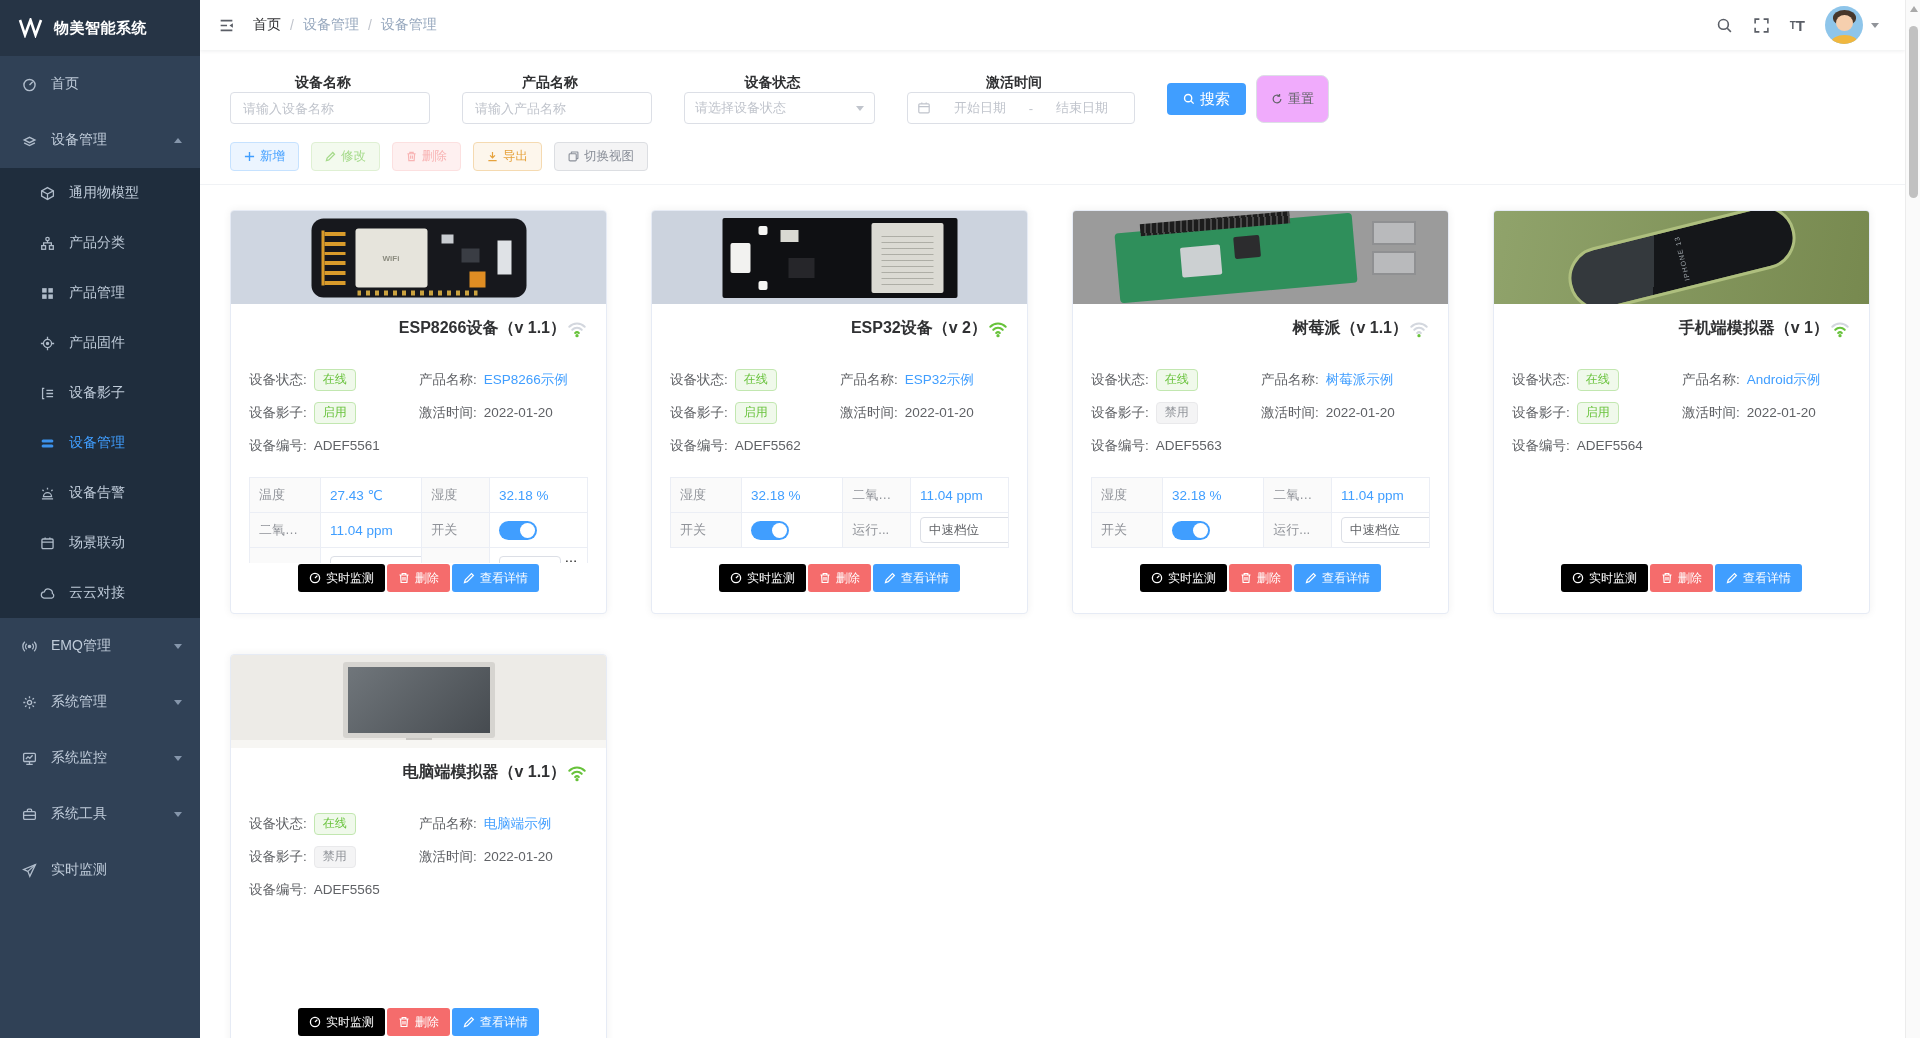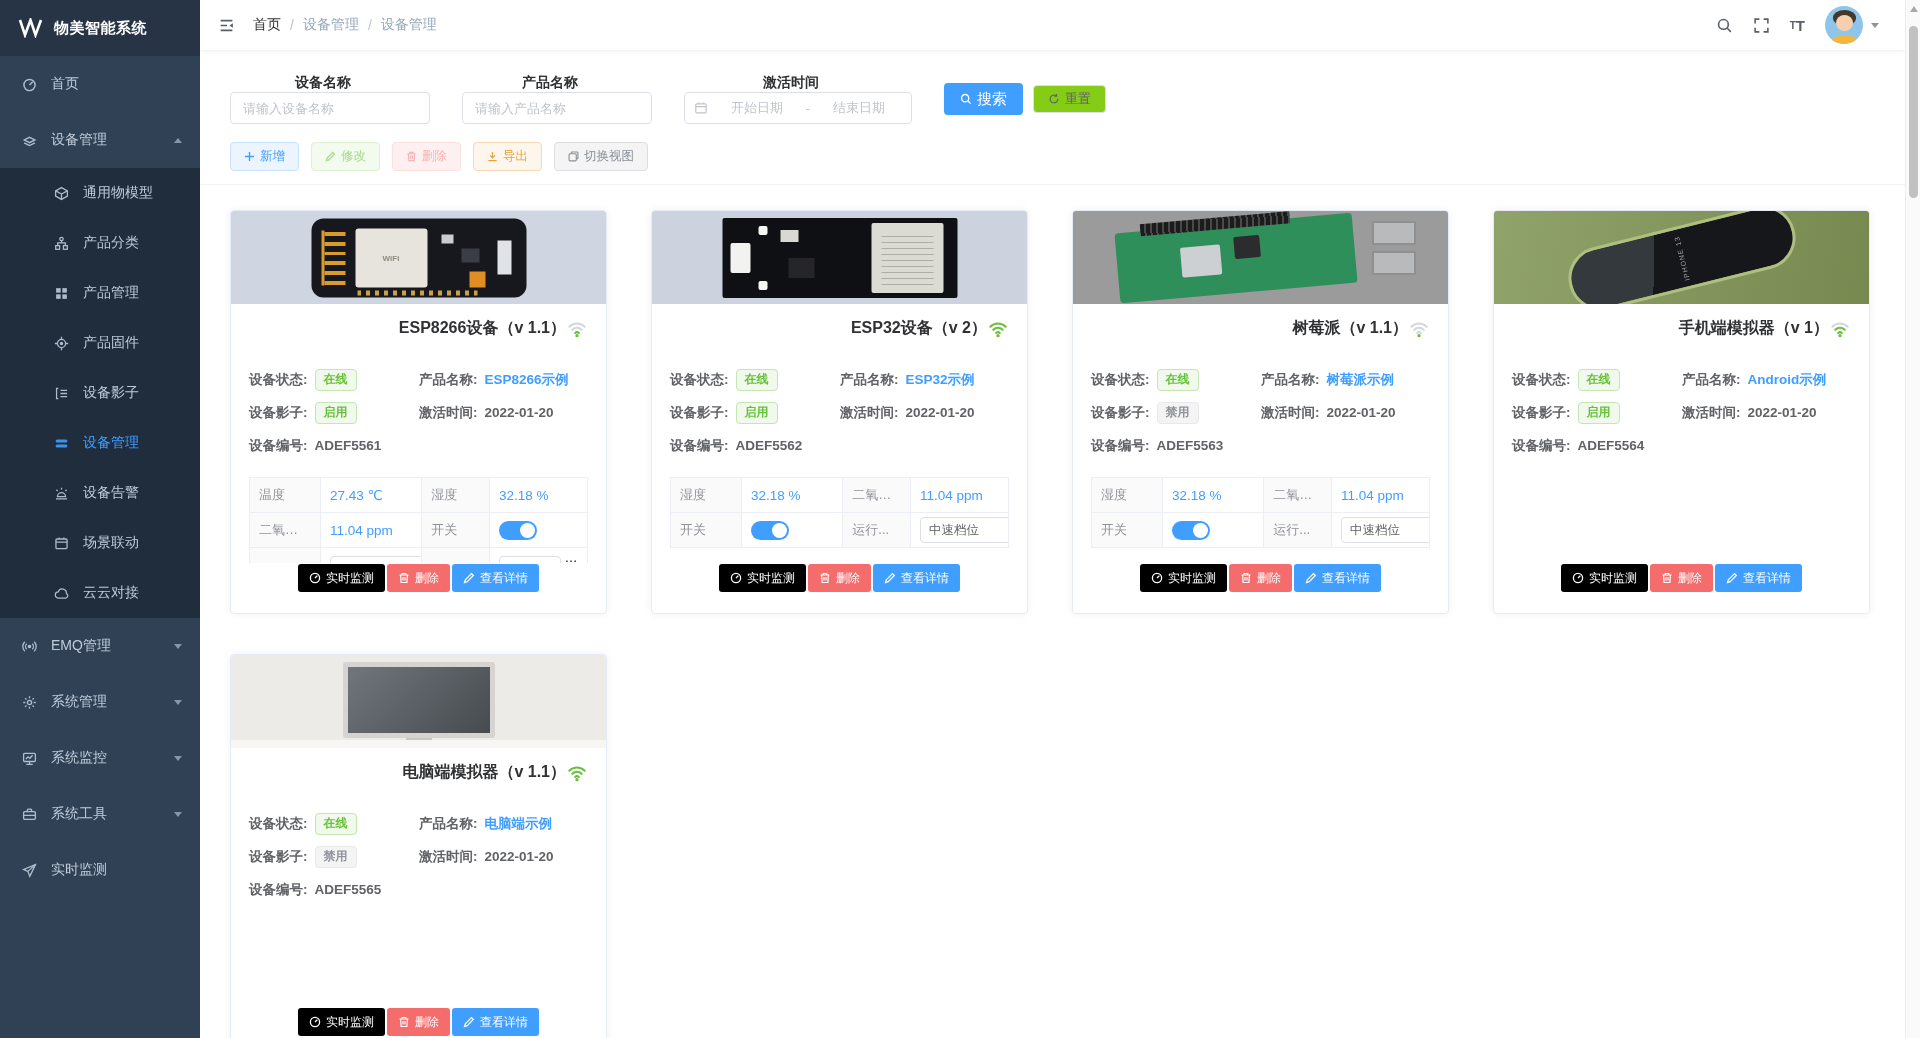--- a/index.html
+++ b/index.html
@@ -6,21 +6,21 @@
   html,body { width:1920px; height:1038px; overflow:hidden; background:#fff;
     font-family:"Liberation Sans","DejaVu Sans",sans-serif; }
 
   
   .sidebar { position:absolute; left:0; top:0; width:200px; height:1038px; background:#304156; z-index:5; }
   .logo-bar { height:56px; background:#263445; display:flex; align-items:center; padding-left:18px; gap:10px; }
   .logo-mark { flex:none; }
   .logo-title { color:#fff; font-weight:bold; font-size:15px; letter-spacing:.5px; }
   .s-item { height:56px; display:flex; align-items:center; padding-left:22px; gap:14px; color:#bfcbd9; font-size:14px; cursor:pointer; position:relative; }
   .s-sub { background:#1f2d3d; }
-  .s-sub .s-item { height:50px; padding-left:54px; }
+  .s-sub .s-item { height:50px; padding-left:40px; }
   .s-item.active { color:#409eff; }
   .s-item .s-ico { flex:none; opacity:.9; }
   .s-caret { position:absolute; right:18px; width:0; height:0; border-left:4.5px solid transparent; border-right:4.5px solid transparent; border-top:5px solid #8596ab; }
   .s-caret.up { transform:rotate(180deg); }
 
   
   .navbar { position:absolute; left:200px; top:0; width:1705px; height:50px; background:#fff; box-shadow:0 1px 4px rgba(0,21,41,.08); display:flex; align-items:center; z-index:4; }
   .hamburger { margin-left:18px; cursor:pointer; display:flex; }
   .breadcrumb { margin-left:18px; font-size:14px; display:flex; align-items:center; gap:9px; }
   .bc-home { color:#303133; }
@@ -46,41 +46,41 @@
   .f-input::placeholder { color:#c0c4cc; }
   .f-select { width:191px; height:32px; border:1px solid #dcdfe6; border-radius:4px; display:flex; align-items:center; padding:0 10px; color:#c0c4cc; font-size:13px; cursor:pointer; }
   .f-select .grow { flex:1; }
   .f-date { width:228px; height:32px; border:1px solid #dcdfe6; border-radius:4px; display:flex; align-items:center; padding:0 9px; gap:6px; font-size:13px; color:#c0c4cc; cursor:pointer; }
   .f-date .dp { flex:1; text-align:center; }
   .chev-down { width:0; height:0; border-left:4px solid transparent; border-right:4px solid transparent; border-top:5px solid #c0c4cc; }
 
   .btn { display:inline-flex; align-items:center; justify-content:center; gap:5px; border-radius:4px; cursor:pointer; white-space:nowrap; border:1px solid transparent; }
   .btn svg { flex:none; }
   .btn-search { height:32px; padding:0 15px; background:#409eff; color:#fff; font-size:15px; margin-left:16px; }
-  .btn-reset { height:28px; padding:0 14px; background:#84cc16; color:#606266; font-size:13px; border-color:#dcdfe6; margin-left:10px; }
+  .btn-reset { height:48px; padding:0 14px; background:#f0abfc; color:#606266; font-size:13px; border-color:#dcdfe6; margin-left:10px;border-radius:8px; }
 
   .toolbar { display:flex; align-items:center; gap:12px; padding:18px 0 0 30px; }
   .tbtn { height:29px; padding:0 13px; font-size:12.5px; border-radius:4px; }
   .tb-add { background:#ecf5ff; color:#409eff; border-color:#c6e2ff; }
   .tb-edit { background:#f3faee; color:#a4da89; border-color:#dff0d3; }
   .tb-del { background:#fef0f0; color:#f8b4b4; border-color:#fce0e0; }
   .tb-exp { background:#fdf6ec; color:#e6a23c; border-color:#f5dab1; }
   .tb-view { background:#f4f4f5; color:#8a8f99; border-color:#dcdee2; }
   .divider { margin-top:13px; border-bottom:1px solid #f0f2f5; }
 
   
   .cards { display:flex; flex-wrap:wrap; gap:40px 44px; padding:25px 30px 0 30px; }
   .card { width:377px; height:404px; background:#fff; border:1px solid #e6ebf5; border-radius:4px; box-shadow:0 0 8px rgba(0,0,0,.06); display:flex; flex-direction:column; overflow:hidden; }
   .card-img { height:93px; flex:none; position:relative; overflow:hidden; }
   .card-body { flex:1; display:flex; flex-direction:column; padding:0 18px 21px 18px; }
   .title-row { margin-top:14px; display:flex; align-items:center; justify-content:flex-end; }
   .card-title { font-size:16px; font-weight:bold; color:#303133; }
   .info { margin-top:24px; }
   .info-row { height:33px; display:flex; align-items:center; font-size:13.5px; color:#606266; }
-  .pr { display:flex; align-items:center;font-weight:bold; }
+  .pr { display:flex; align-items:center; }
   .pr.left { width:170px; flex:none; }
   .ilabel { margin-right:7px; white-space:nowrap; }
   .tag { height:22px; display:inline-flex; align-items:center; padding:0 8px; border-radius:4px; font-size:12px; }
   .tag-green { background:#f0f9eb; border:1px solid #c2e7b0; color:#67c23a; }
   .tag-gray { background:#f4f4f5; border:1px solid #e9e9eb; color:#909399; }
   .plink { color:#409eff; cursor:pointer; text-decoration:none; }
 
   .sensor-wrap { margin-top:15px; }
   .sensor-wrap.clip { height:86px; overflow:hidden; }
   .stable { width:100%; border-collapse:collapse; font-size:13px; table-layout:fixed; }
@@ -321,20 +321,27 @@
 <div class="page">
 
   <div class="filters">
     <div class="f-group">
       <span class="f-label">设备名称</span>
       <input class="f-input" style="width: 200px;" placeholder="请输入设备名称">
     </div>
     <div class="f-group">
       <span class="f-label">产品名称</span>
       <input class="f-input" style="width: 190px;" placeholder="请输入产品名称">
+    </div>
+    <div class="f-group">
+      <span class="f-label">设备状态</span>
+      <div class="f-select">
+        <span class="grow">请选择设备状态</span>
+        <span class="chev-down"></span>
+      </div>
     </div>
     <div class="f-group" style="margin-right:16px">
       <span class="f-label">激活时间</span>
       <div class="f-date">
         <svg width="14" height="14" viewBox="0 0 14 14" fill="none" stroke="#c0c4cc" stroke-width="1.2">
             <rect x="1.8" y="2.8" width="10.4" height="9" rx="1"></rect>
             <path d="M1.8 5.6h10.4M4.8 2.8V1.4M9.2 2.8V1.4"></path>
           </svg>
         <span class="dp">开始日期</span>
         <span>-</span>

